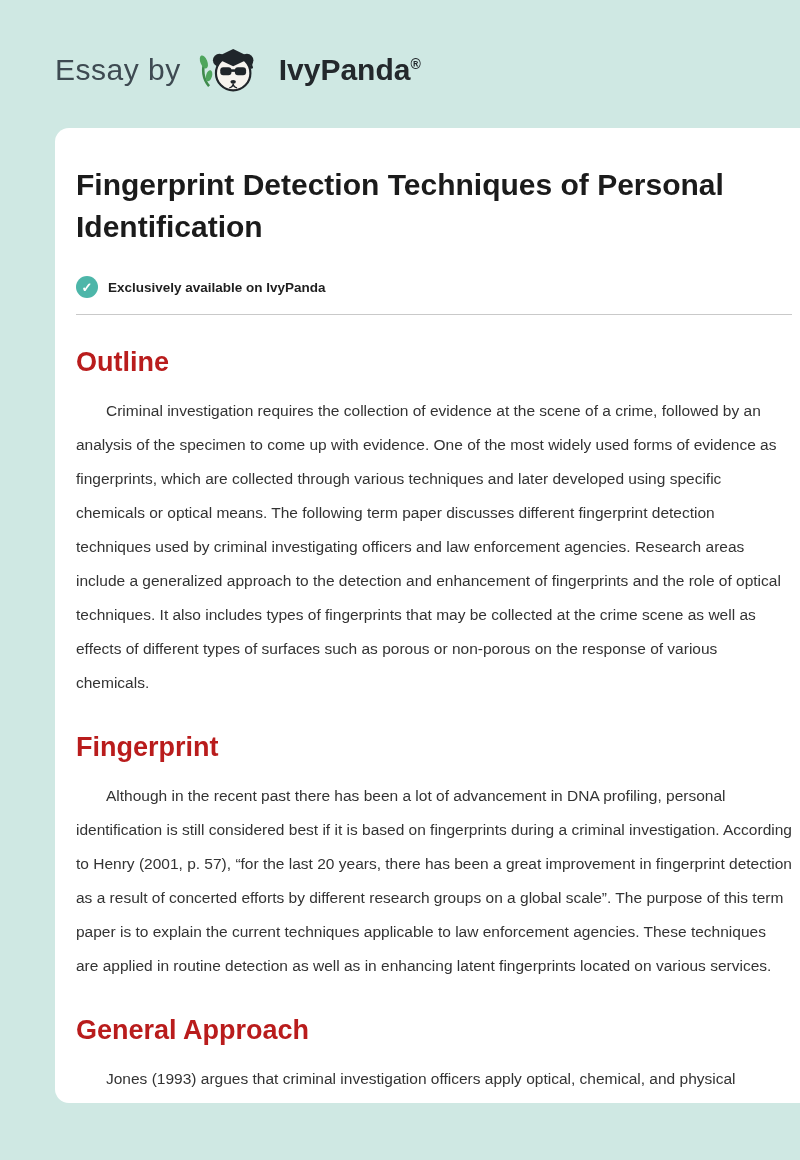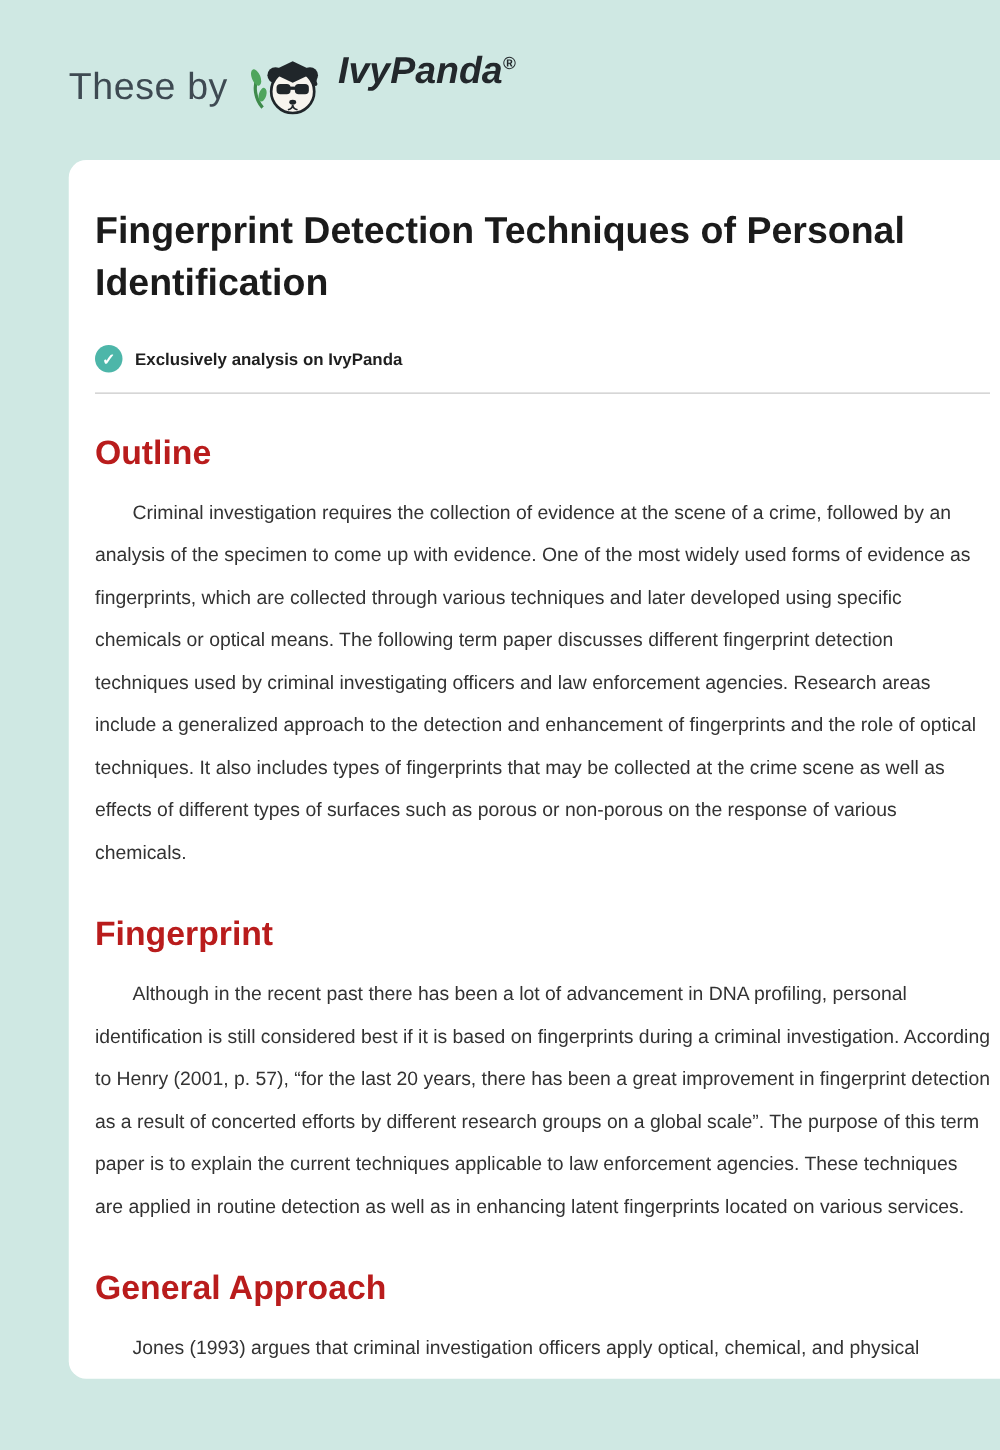--- a/index.html
+++ b/index.html
@@ -24,23 +24,22 @@
     gap: 16px;
     height: 100px;
   }
   .essay-by {
     font-size: 30px;
     color: #3e4a52;
     letter-spacing: 0.5px;
   }
   .logo-wrap {
     display: flex;
-    align-items: flex-start;
-    gap: 10px;
-    font-style: italic;
+    align-items: center;
+    gap: 20px;
   }
   .brand {
     font-size: 30px;
     font-weight: bold;
     color: #23282c;
   }
   .brand sup {
     font-size: 14px;
     font-weight: bold;
   }
@@ -102,21 +101,21 @@
     margin: 0 0 6px 0;
     text-indent: 30px;
   }
 </style>
 </head>
 <body>
 
 <div class="page">
 
   <div class="header">
-    <span class="essay-by">These by</span>
+    <span class="essay-by">Essay by</span>
     <div class="logo-wrap">
       <span>
         <svg width="62" height="56" viewBox="0 0 72 62" aria-hidden="true">
 
           <path d="M10 22 C5 32 7 44 14 52" stroke="#3f8a4c" stroke-width="3" fill="none"></path>
           <ellipse cx="8" cy="24" rx="4" ry="8" fill="#4ea55c" transform="rotate(-22 8 24)"></ellipse>
           <ellipse cx="14" cy="40" rx="3.5" ry="6.5" fill="#4ea55c" transform="rotate(16 14 40)"></ellipse>
 
           <circle cx="26" cy="22" r="7.5" fill="#20262a"></circle>
           <circle cx="58" cy="22" r="7.5" fill="#20262a"></circle>
@@ -138,21 +137,21 @@
       <span class="brand"><span>IvyPanda</span><sup>®</sup></span>
     </div>
   </div>
 
   <div class="card">
 
     <h1 class="title">Fingerprint Detection Techniques of Personal Identification</h1>
 
     <div class="badge">
       <span class="badge-icon">✓</span>
-      <span class="badge-text">Exclusively analysis on IvyPanda</span>
+      <span class="badge-text">Exclusively available on IvyPanda</span>
     </div>
 
     <hr class="divider">
 
     <h2 class="section-heading">Outline</h2>
     <p class="body-text">Criminal investigation requires the collection of evidence at the scene of a crime, followed by an analysis of the specimen to come up with evidence. One of the most widely used forms of evidence as fingerprints, which are collected through various techniques and later developed using specific chemicals or optical means. The following term paper discusses different fingerprint detection techniques used by criminal investigating officers and law enforcement agencies. Research areas include a generalized approach to the detection and enhancement of fingerprints and the role of optical techniques. It also includes types of fingerprints that may be collected at the crime scene as well as effects of different types of surfaces such as porous or non-porous on the response of various chemicals.</p>
 
     <h2 class="section-heading">Fingerprint</h2>
     <p class="body-text">Although in the recent past there has been a lot of advancement in DNA profiling, personal identification is still considered best if it is based on fingerprints during a criminal investigation. According to Henry (2001, p. 57), “for the last 20 years, there has been a great improvement in fingerprint detection as a result of concerted efforts by different research groups on a global scale”. The purpose of this term paper is to explain the current techniques applicable to law enforcement agencies. These techniques are applied in routine detection as well as in enhancing latent fingerprints located on various services.</p>
 

